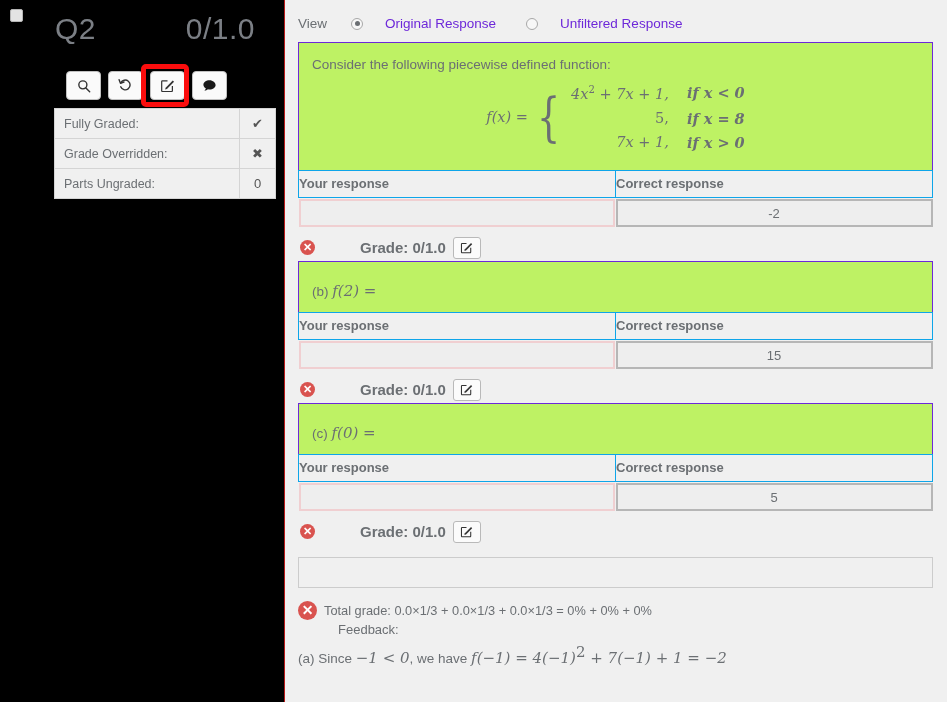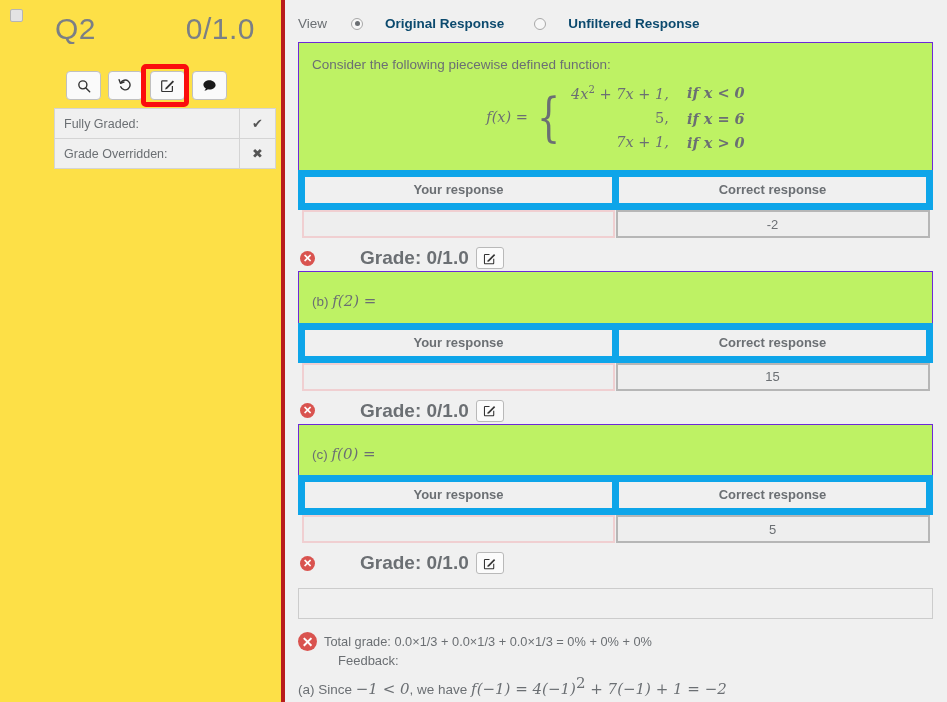--- a/index.html
+++ b/index.html
@@ -10,22 +10,22 @@
     font-family: "Liberation Sans", sans-serif;
     color: #6b6f73;
     overflow: hidden;
   }
   .page { position: relative; width: 947px; height: 702px; }
 
   
   .left-pane {
     position: absolute; left: 0; top: 0;
     width: 285px; height: 702px;
-    border-right: 4px solid #b91c1c;
-    background: #fde047;
+    border-right: 1px solid #b91c1c;
+    background: #000000;
   }
   .select-checkbox {
     position: absolute; left: 10px; top: 9px;
     width: 13px; height: 13px;
     border: 1px solid #b5b5b5;
     border-radius: 2px;
     background: #e3e3e3;
   }
   .q-header {
     position: absolute; left: 55px; top: 12px;
@@ -95,21 +95,21 @@
     display: inline-block;
     position: relative;
     flex: none;
   }
   .radio.checked::after {
     content: "";
     position: absolute; left: 2.5px; top: 2.5px;
     width: 5px; height: 5px; border-radius: 50%;
     background: #6b6f73;
   }
-  .radio-text { font-weight: bold; color: #0c4a6e; margin-right: 8px; }
+  .radio-text { font-weight: normal; color: #6d28d9; margin-right: 8px; }
 
   .qbox {
     border: 1px solid #6d28d9;
     background: #bef264;
     padding: 12px 13px 11px 13px;
     font-size: 13.5px;
     line-height: 1.5;
   }
   .qbox.partbox { padding: 18px 13px 10px 13px; }
 
@@ -140,27 +140,27 @@
   .part-line .math { font-size: 15px; }
 
   
   .resp-table {
     width: 100%;
     border-collapse: collapse;
     table-layout: fixed;
     margin-top: -1px;
   }
   .resp-table th {
-    border: 7px solid #0ea5e9;
+    border: 1px solid #0ea5e9;
     background: #f0f0f0;
     font-size: 13px;
     font-weight: bold;
     color: #6b6f73;
     padding: 5px 0 6px 0;
-    text-align: center;
+    text-align: left;
   }
   .resp-table td {
     padding: 0;
     border: none;
     height: 30px;
   }
   .your-resp-cell {
     border: 2px solid #f0cfd1;
     background: #eeeeee;
     height: 28px;
@@ -184,21 +184,21 @@
     width: 15px; height: 15px; border-radius: 50%;
     background: #d9534f;
     display: flex; align-items: center; justify-content: center;
     color: #fff; font-size: 11px; font-weight: bold;
     line-height: 1;
     flex: none;
   }
   .x-badge.big { width: 19px; height: 19px; font-size: 14px; }
   .grade-text {
     margin-left: 45px;
-    font-size: 19px;
+    font-size: 15px;
     font-weight: bold;
     color: #6b6f73;
   }
   .edit-small {
     margin-left: 7px;
     width: 28px; height: 22px;
     border: 1px solid #b9b9b9;
     border-radius: 3px;
     background: #fbfbfb;
     display: flex; align-items: center; justify-content: center;
@@ -266,20 +266,24 @@
     <table class="status-table">
       <tbody>
           <tr>
         <td>Fully Graded:</td>
         <td class="val">✔</td>
       </tr>
       <tr>
         <td>Grade Overridden:</td>
         <td class="val">✖</td>
       </tr>
+      <tr>
+        <td>Parts Ungraded:</td>
+        <td class="val">0</td>
+      </tr>
     </tbody>
       </table>
   </div>
 
   <div class="right-pane">
 
     <div class="view-bar">
       <span class="view-label">View</span>
       <span class="radio checked"></span>
       <span class="radio-text">Original Response</span>
@@ -290,21 +294,21 @@
     <div class="qbox">
       <div>Consider the following piecewise defined function:</div>
 
       <div class="piecewise">
         <span class="math mi">f(x) =</span>
         <span class="brace">{</span>
         <span class="pw-grid">
           <span class="pw-expr math"><span class="mi">4x</span><sup class="sq">2</sup><span class="mi"> + 7x + 1,</span></span>
           <span class="pw-cond math mi">if  x &lt; 0</span>
           <span class="pw-expr math"><span>5,</span></span>
-          <span class="pw-cond math mi">if  x = 6</span>
+          <span class="pw-cond math mi">if  x = 8</span>
           <span class="pw-expr math mi"><span>7x + 1,</span></span>
           <span class="pw-cond math mi">if  x &gt; 0</span>
         </span>
       </div>
 
     </div>
 
     <table class="resp-table">
       <tbody>
           <tr>

